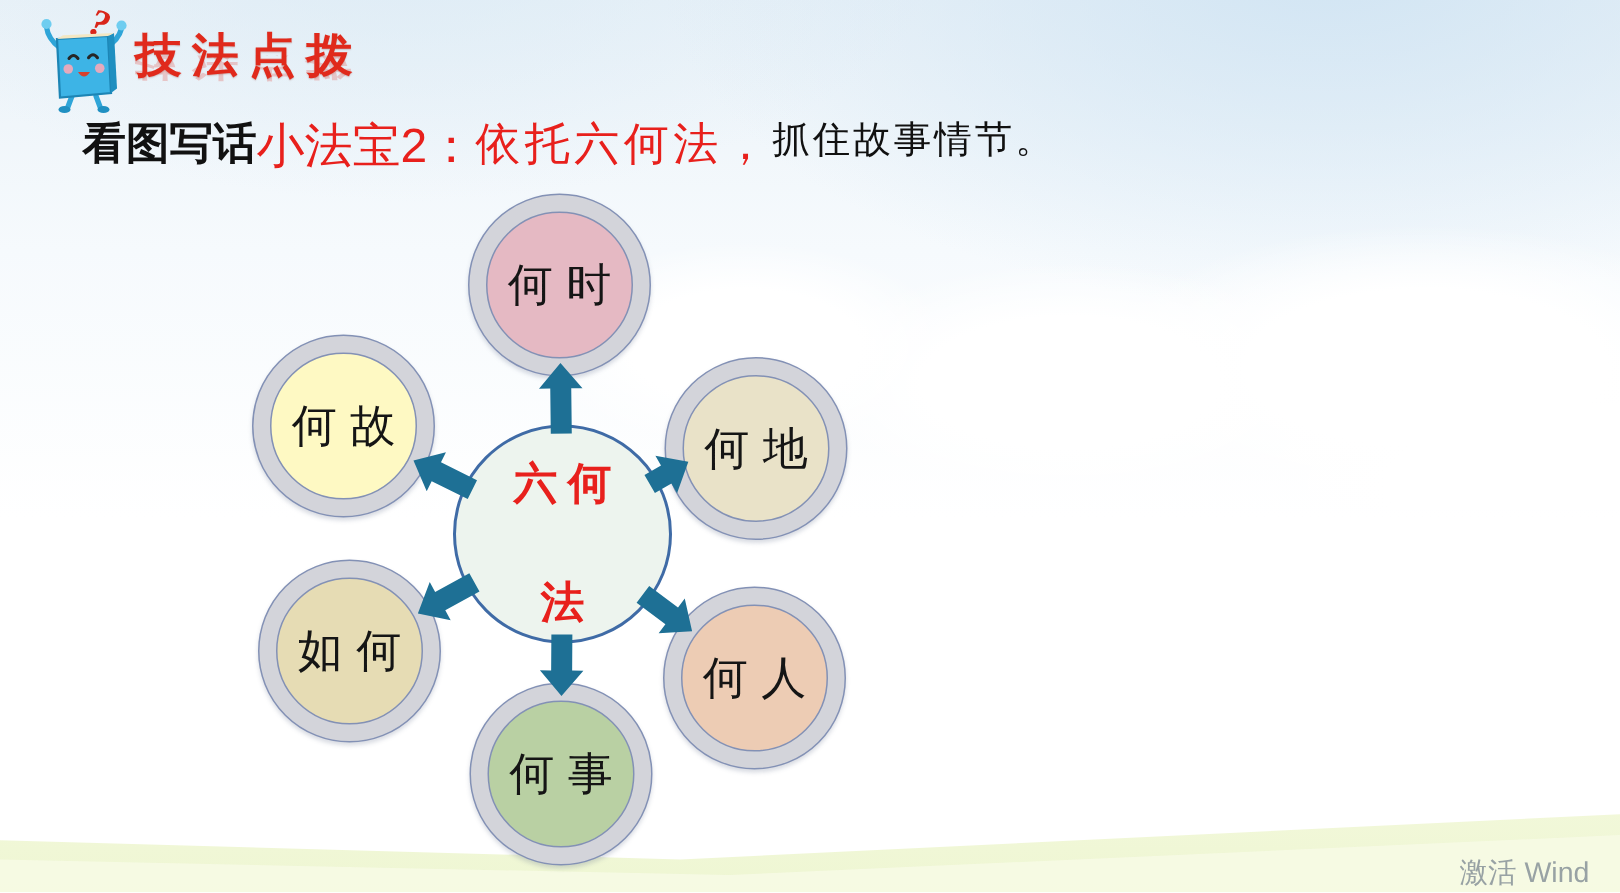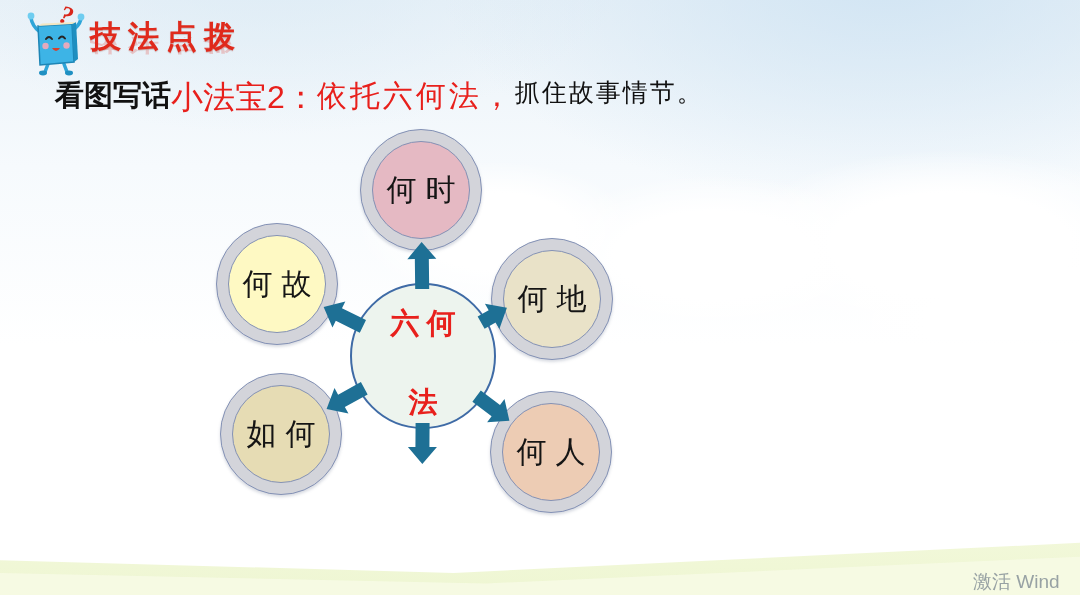--- a/index.html
+++ b/index.html
@@ -41,21 +41,21 @@
     font-size:31px; font-weight:bold; letter-spacing:7px; line-height:34px;
     transform:scaleY(-0.75); transform-origin:50% 0%;
     opacity:0.22; filter:blur(0.4px); height:24px; overflow:hidden; margin-top:1px;
   }
   .subtitle { position:absolute; left:55px; top:76px; display:flex; align-items:flex-start; white-space:nowrap; }
   .sub-hei-black { font-size:29px; font-weight:bold; color:#111; }
   .sub-hei-red   { font-size:32px; font-weight:normal; }
   .sub-kai-red   { font-size:30px; font-family:"Liberation Serif", serif; letter-spacing:3px; }
   .sub-kai-black { font-size:25px; font-family:"Liberation Serif", serif; color:#111; letter-spacing:2px; }
   
-  .diagram { position:absolute; left:0; top:0; width:944px; height:595px;margin-left:48px; }
+  .diagram { position:absolute; left:0; top:0; width:944px; height:595px; }
   .node-outer {
     position:absolute; width:122px; height:122px; border-radius:50%;
     border:1px solid; box-sizing:border-box; box-shadow:0 2px 3px rgba(100,110,140,0.25);
   }
   .node-inner {
     position:absolute; inset:11px; border-radius:50%; border:1px solid;
     display:flex; align-items:center; justify-content:center;
   }
   .node-label {
     font-family:"Liberation Serif", serif; font-size:30px; color:#151515;
@@ -129,20 +129,25 @@
         <span class="node-label">何地</span>
       </div>
     </div>
 
     <div class="node-outer" style="background: rgb(211, 212, 218); border-color: rgb(131, 145, 181); left: 442px; top: 391px;">
       <div class="node-inner" style="background: rgb(237, 204, 180); border-color: rgb(131, 145, 181);">
         <span class="node-label">何人</span>
       </div>
     </div>
 
+    <div class="node-outer" style="background: rgb(211, 212, 218); border-color: rgb(131, 145, 181); left: 313px; top: 455px;">
+      <div class="node-inner" style="background: rgb(185, 208, 163); border-color: rgb(131, 145, 181);">
+        <span class="node-label">何事</span>
+      </div>
+    </div>
 
     <div class="node-outer" style="background: rgb(211, 212, 218); border-color: rgb(131, 145, 181); left: 172px; top: 373px;">
       <div class="node-inner" style="background: rgb(230, 220, 180); border-color: rgb(131, 145, 181);">
         <span class="node-label">如何</span>
       </div>
     </div>
 
     <div class="node-outer" style="background: rgb(211, 212, 218); border-color: rgb(131, 145, 181); left: 168px; top: 223px;">
       <div class="node-inner" style="background: #fef9c3; border-color: rgb(131, 145, 181);">
         <span class="node-label">何故</span>

